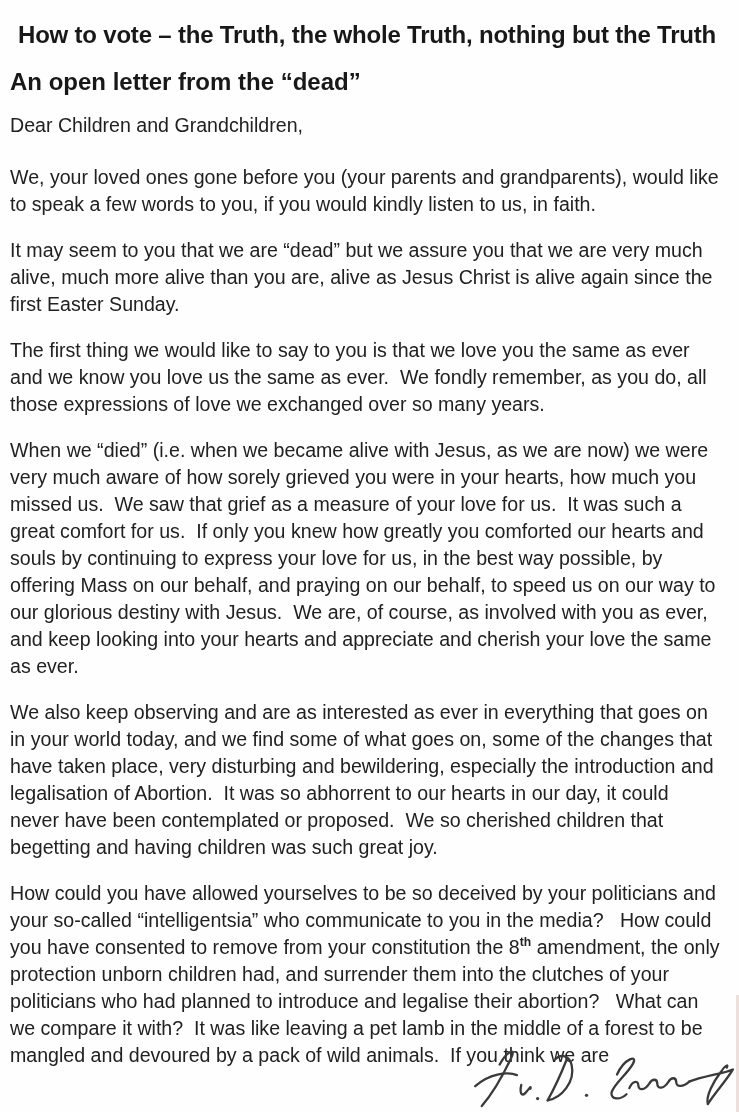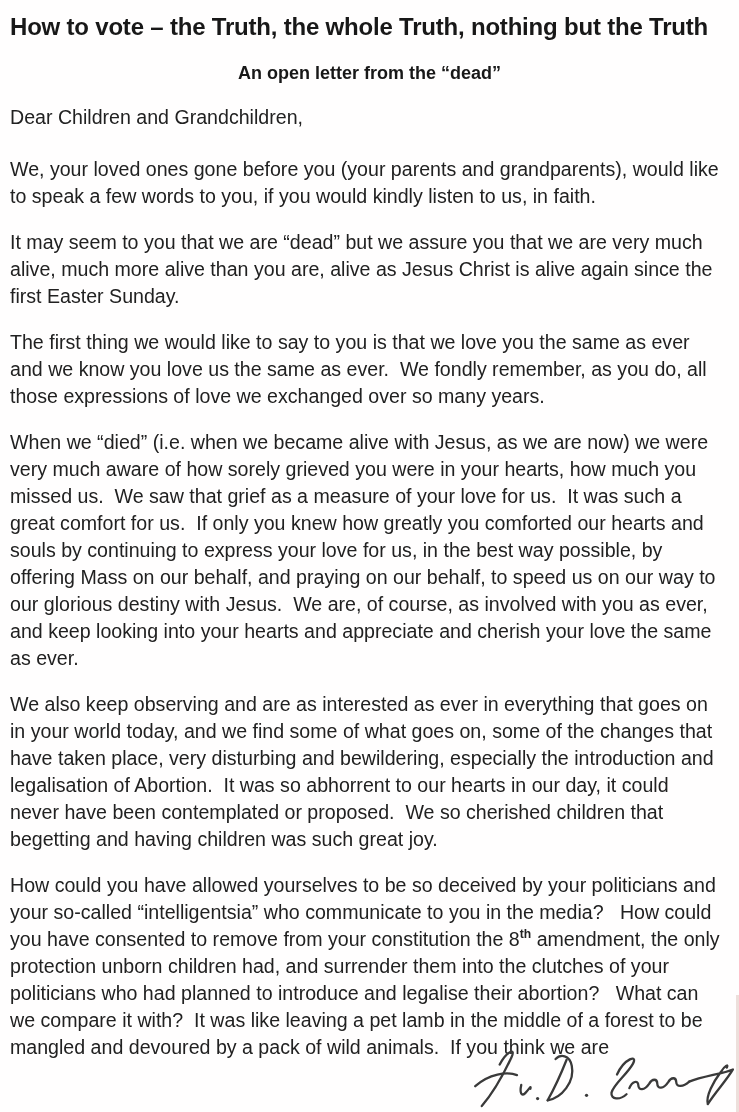--- a/index.html
+++ b/index.html
@@ -14,36 +14,35 @@
     background: #fffefe;
     overflow: hidden;
     font-family: "Liberation Sans", "DejaVu Sans", sans-serif;
     color: #1f1f1f;
   }
   .content {
     position: relative;
     padding: 13px 0 0 10px;
   }
   .letter-title {
-    margin: 0;
+    margin: 8px;
     font-size: 24px;
     line-height: 28px;
     font-weight: bold;
     color: #181818;
     letter-spacing: -0.2px;
     white-space: pre;
   }
   .letter-subtitle {
     margin: 19px 0 0 0;
     width: 719px;
-    font-size: 18px;
+    font-size: 24px;
     line-height: 27px;
     font-weight: bold;
     color: #181818;
-    text-align: center;
   }
   .salutation, .para {
     margin: 0;
     width: 745px;
     font-size: 19.6px;
     line-height: 27px;
     white-space: pre-wrap;
     color: #212121;
   }
   .salutation { margin-top: 17px; }

